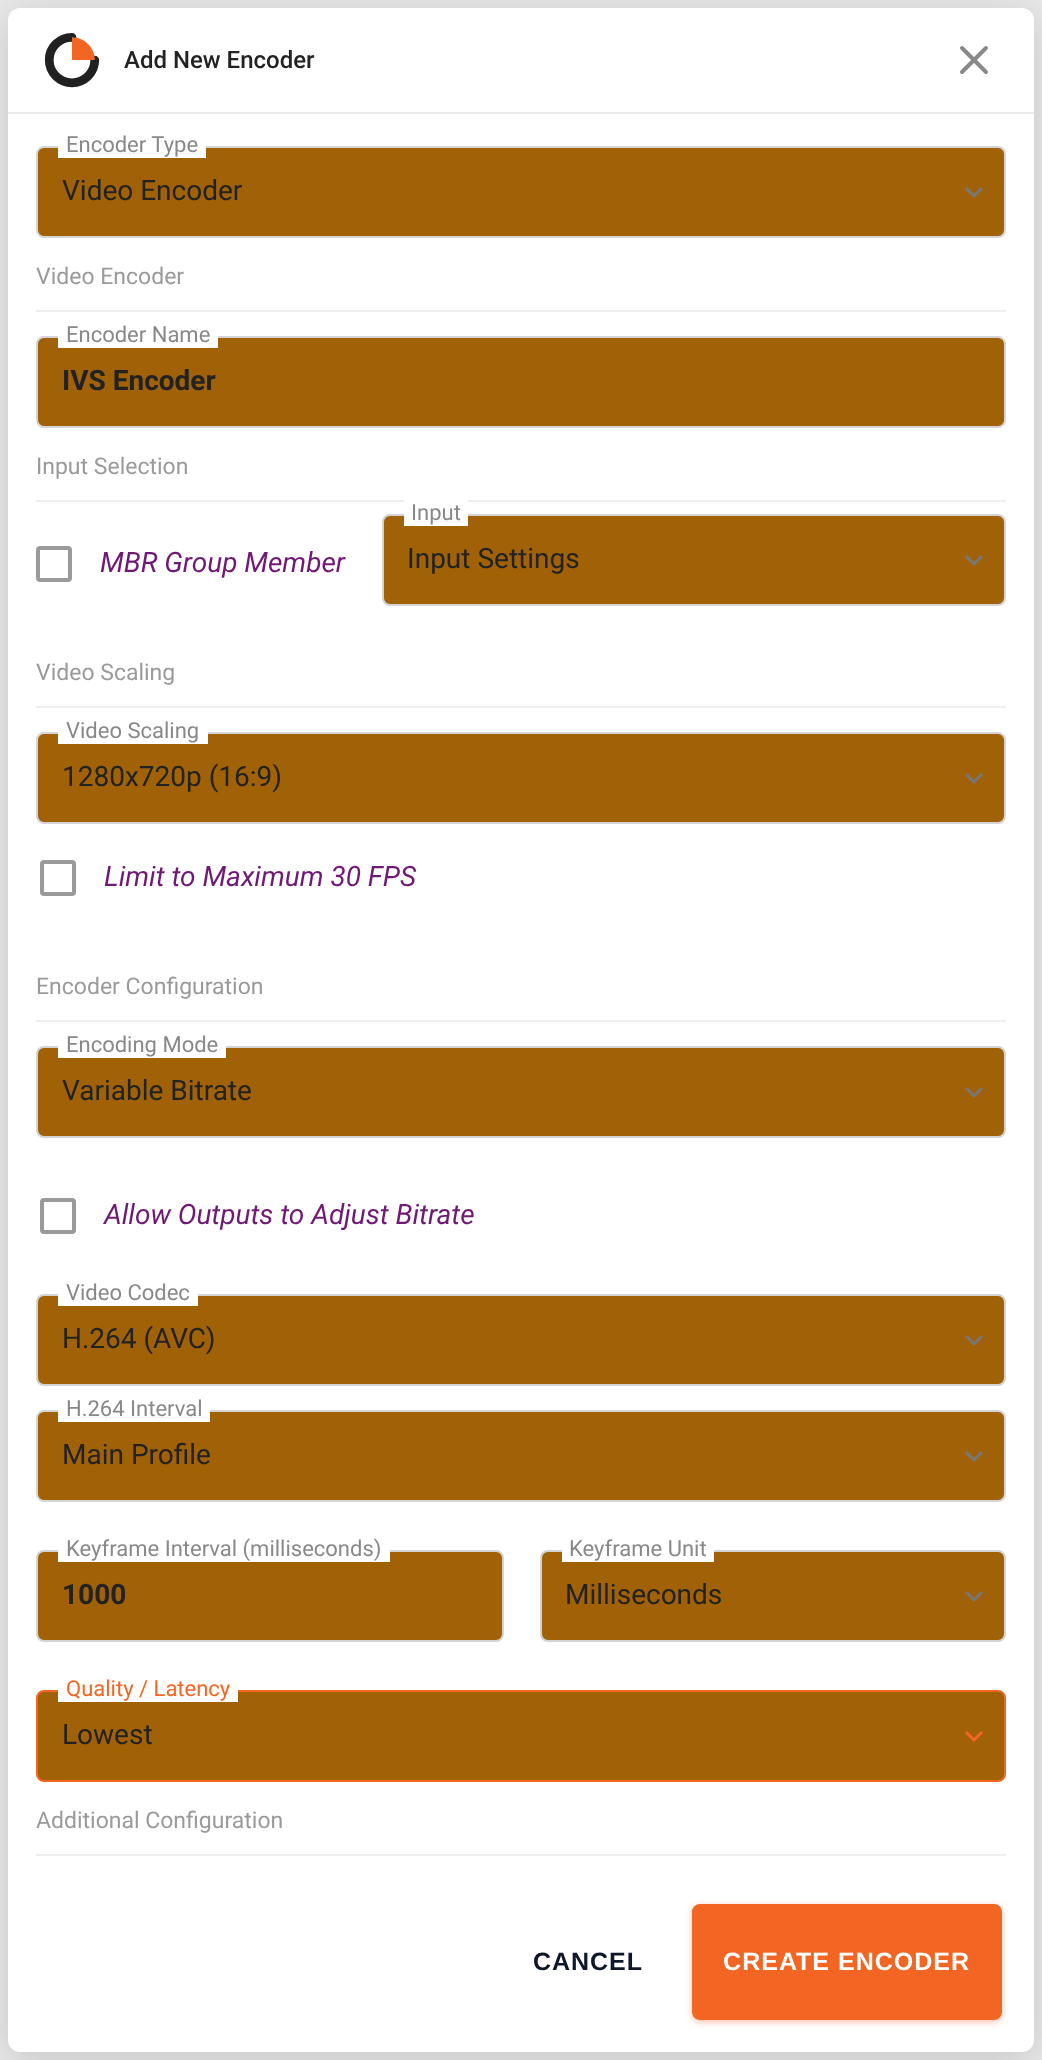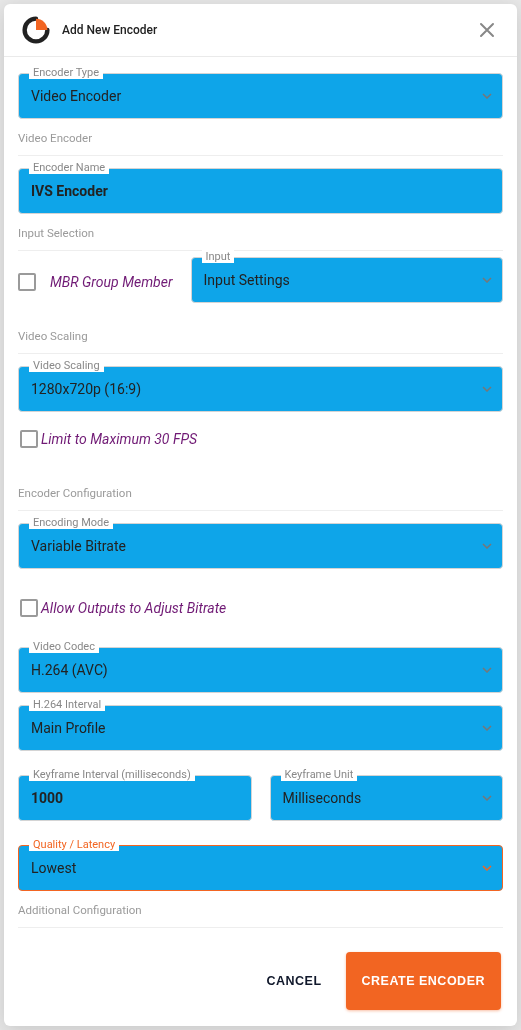--- a/index.html
+++ b/index.html
@@ -57,21 +57,21 @@
   margin: 12px 0 10px 0;
   font-weight: 400;
 }
 .divider { border-top: 1px solid #eee; }
 
 .field {
   position: relative;
   border: 1px solid #d4d4d4;
   border-radius: 4px;
   margin: 12px 0;
-  background: #0ea5e9;
+  background: #a16207;
 }
 .field.focused {
   border-color: #f26522;
 }
 .field-label {
   position: absolute;
   top: -8px;
   left: 10px;
   background: #fff;
   padding: 0 4px;
@@ -108,21 +108,21 @@
 }
 .dropdown-arrow svg { width: 10px; height: 6px; display: block; }
 
 .row { display: flex; gap: 18px; }
 .row > * { flex: 1; min-width: 0; }
 .row .field { margin: 12px 0; }
 
 .checkbox-row {
   display: flex;
   align-items: center;
-  gap: 3px;
+  gap: 14px;
   padding: 6px 2px;
   margin: 4px 0;
 }
 .checkbox {
   width: 18px; height: 18px;
   border: 2px solid #9a9a9a;
   border-radius: 2px;
   background: #fff;
   flex-shrink: 0;
   cursor: pointer;

